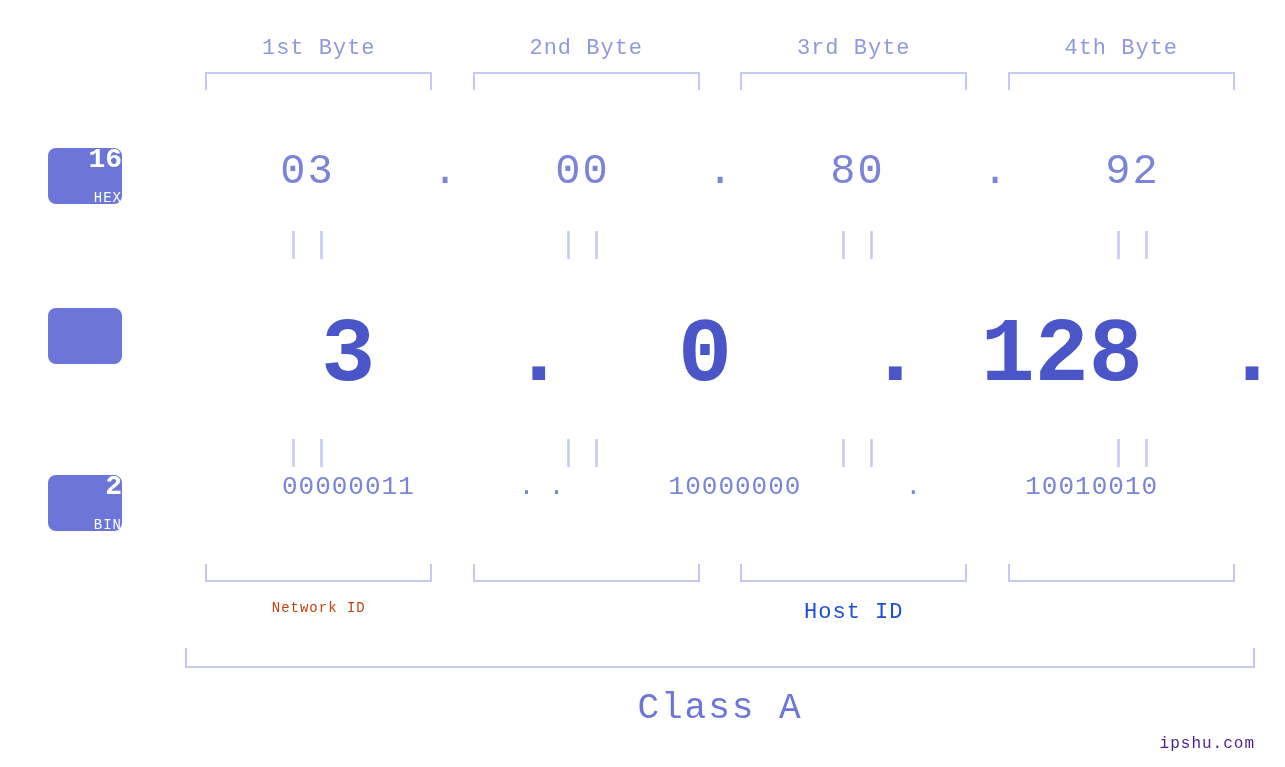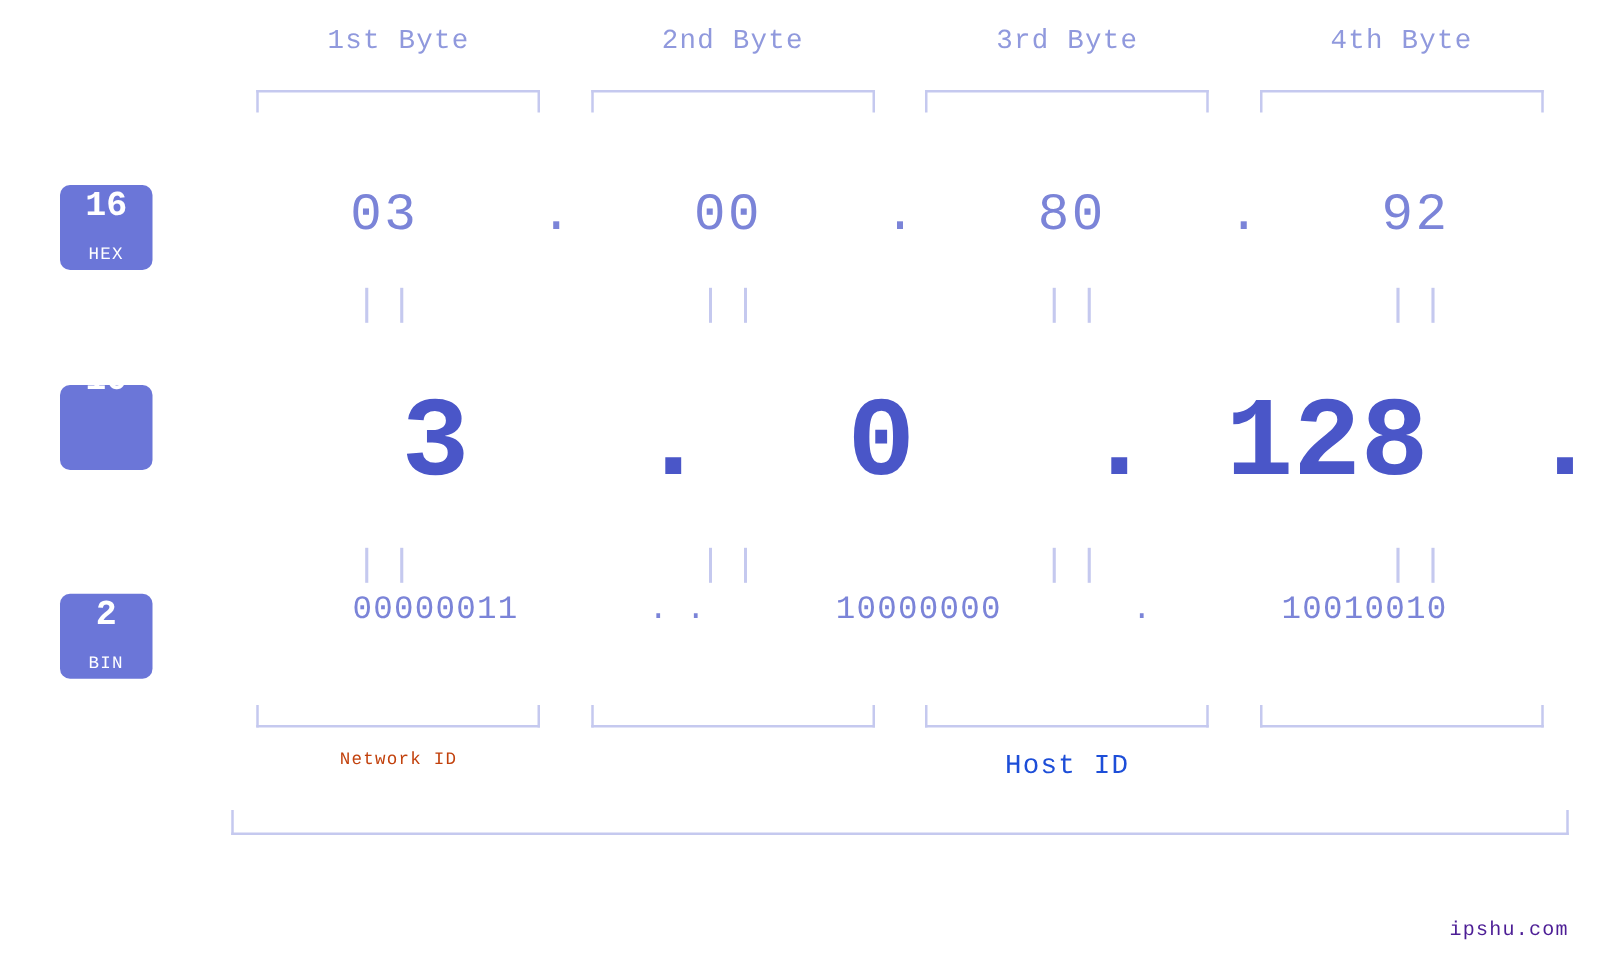--- a/index.html
+++ b/index.html
@@ -22,26 +22,26 @@
       align-items: center;
       justify-content: flex-start;
       padding-top: 20px;
     }
 
     
     .base-badge {
       position: absolute;
       left: 48px;
       width: 74px;
-      height: 68px;
+      height: 56px;
       border-radius: 8px;
       background: #6b76d8;
       display: flex;
       flex-direction: column;
-      align-items: center;
+      align-items: flex-end;
       justify-content: center;
       color: white;
       font-family: 'Courier New', Courier, monospace;
     }
     .base-badge .base-num {
       font-size: 28px;
       font-weight: bold;
       line-height: 1;
     }
     .base-badge .base-label {
@@ -60,21 +60,21 @@
       position: absolute;
       left: 185px;
       right: 30px;
       top: 0;
       bottom: 0;
     }
 
     
     .byte-headers {
       position: absolute;
-      top: 20px;
+      top: 36px;
       left: 0;
       right: 0;
       display: flex;
       justify-content: flex-end;
     }
 
     .byte-col {
       flex: 1;
       text-align: center;
       color: #9099dd;
@@ -406,18 +406,19 @@
       </div>
     </div>
 
     <div class="id-labels-row">
       <div class="network-id-label">Network ID</div>
       <div class="host-id-label">Host ID</div>
     </div>
 
     <div class="big-bottom-bracket"></div>
 
+    <div class="class-label">Class A</div>
 
   </div>
 
   <div class="watermark">ipshu.com</div>
 
 </div>
 
 </body></html>

